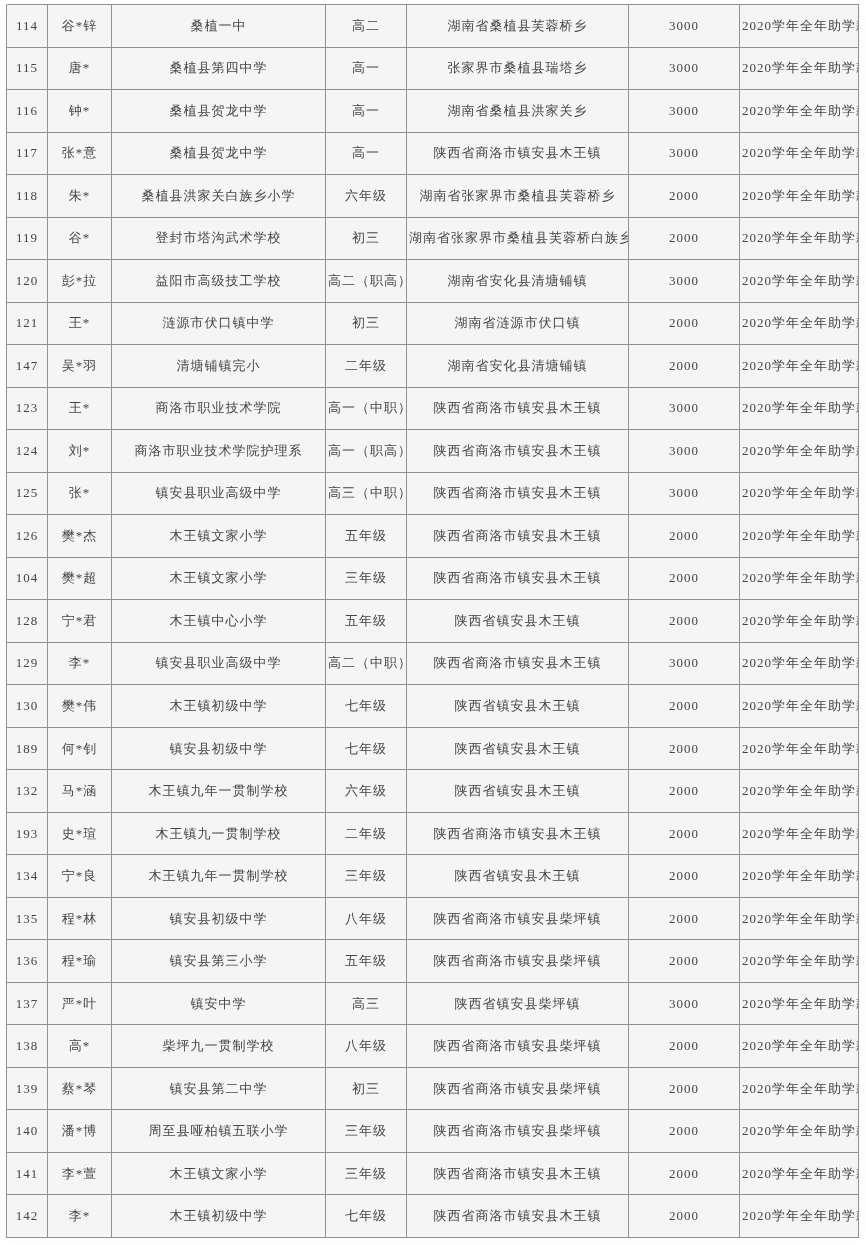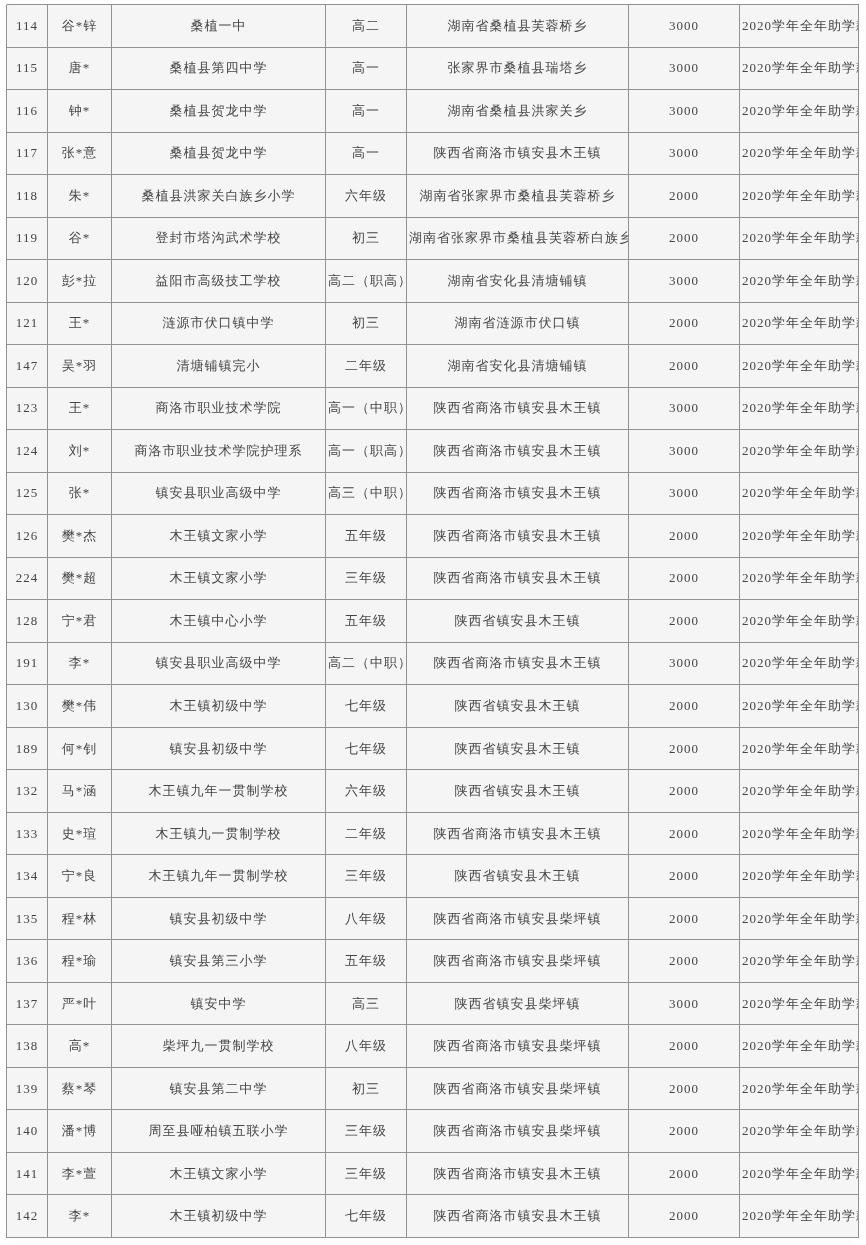--- a/index.html
+++ b/index.html
@@ -169,39 +169,39 @@
         <tr>
         <td class="cell-serial">126</td>
         <td class="cell-name">樊*杰</td>
         <td class="cell-school">木王镇文家小学</td>
         <td class="cell-grade">五年级</td>
         <td class="cell-location">陕西省商洛市镇安县木王镇</td>
         <td class="cell-amount">2000</td>
         <td class="cell-note">2020学年全年助学款</td>
       </tr>
         <tr>
-        <td class="cell-serial">224</td>
+        <td class="cell-serial">104</td>
         <td class="cell-name">樊*超</td>
         <td class="cell-school">木王镇文家小学</td>
         <td class="cell-grade">三年级</td>
         <td class="cell-location">陕西省商洛市镇安县木王镇</td>
         <td class="cell-amount">2000</td>
         <td class="cell-note">2020学年全年助学款</td>
       </tr>
         <tr>
         <td class="cell-serial">128</td>
         <td class="cell-name">宁*君</td>
         <td class="cell-school">木王镇中心小学</td>
         <td class="cell-grade">五年级</td>
         <td class="cell-location">陕西省镇安县木王镇</td>
         <td class="cell-amount">2000</td>
         <td class="cell-note">2020学年全年助学款</td>
       </tr>
         <tr>
-        <td class="cell-serial">191</td>
+        <td class="cell-serial">129</td>
         <td class="cell-name">李*</td>
         <td class="cell-school">镇安县职业高级中学</td>
         <td class="cell-grade">高二（中职）</td>
         <td class="cell-location">陕西省商洛市镇安县木王镇</td>
         <td class="cell-amount">3000</td>
         <td class="cell-note">2020学年全年助学款</td>
       </tr>
         <tr>
         <td class="cell-serial">130</td>
         <td class="cell-name">樊*伟</td>
@@ -223,21 +223,21 @@
         <tr>
         <td class="cell-serial">132</td>
         <td class="cell-name">马*涵</td>
         <td class="cell-school">木王镇九年一贯制学校</td>
         <td class="cell-grade">六年级</td>
         <td class="cell-location">陕西省镇安县木王镇</td>
         <td class="cell-amount">2000</td>
         <td class="cell-note">2020学年全年助学款</td>
       </tr>
         <tr>
-        <td class="cell-serial">133</td>
+        <td class="cell-serial">193</td>
         <td class="cell-name">史*瑄</td>
         <td class="cell-school">木王镇九一贯制学校</td>
         <td class="cell-grade">二年级</td>
         <td class="cell-location">陕西省商洛市镇安县木王镇</td>
         <td class="cell-amount">2000</td>
         <td class="cell-note">2020学年全年助学款</td>
       </tr>
         <tr>
         <td class="cell-serial">134</td>
         <td class="cell-name">宁*良</td>

